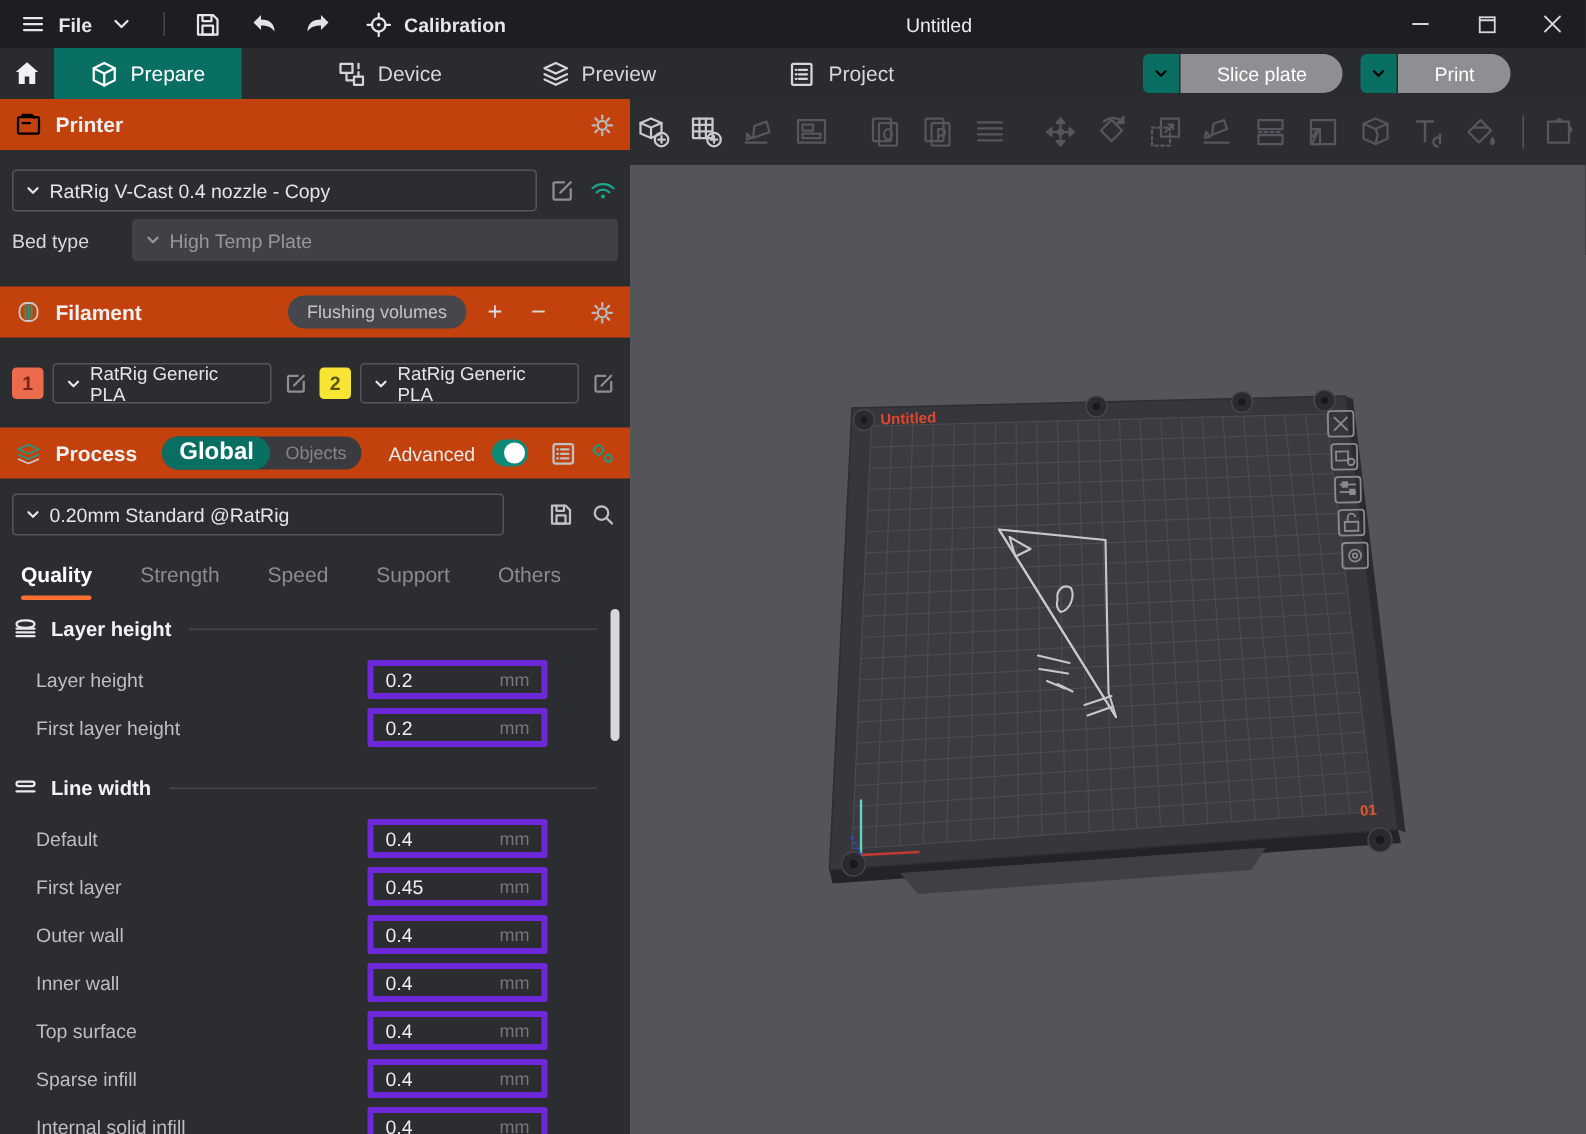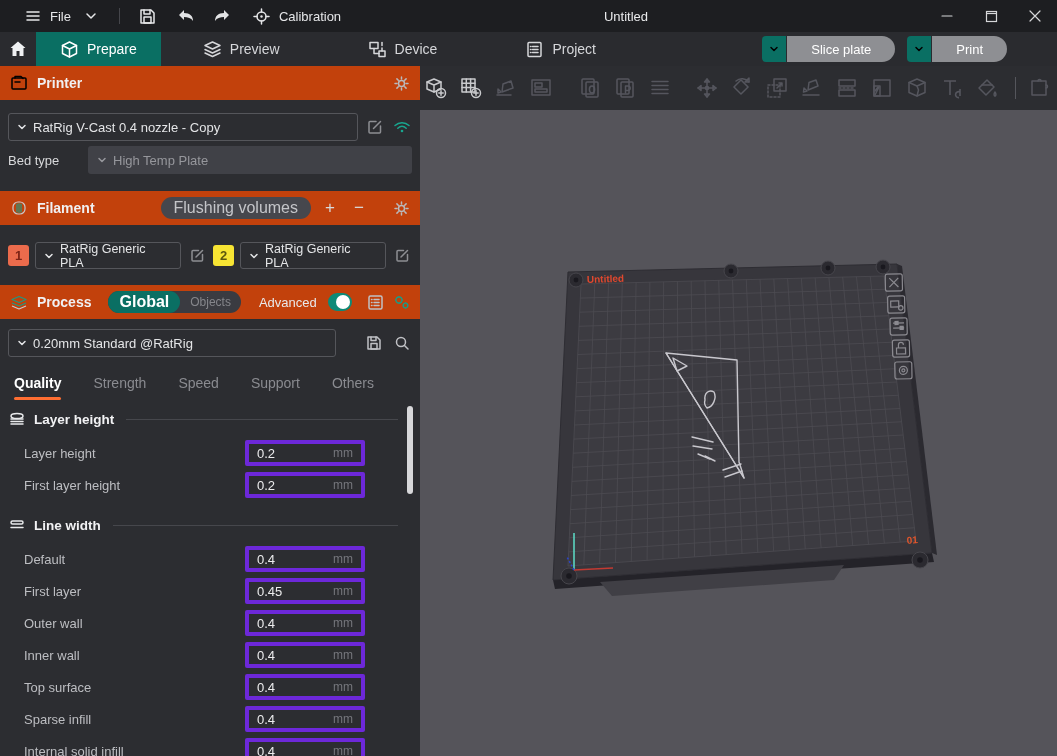--- a/index.html
+++ b/index.html
@@ -3,21 +3,21 @@
 <meta charset="utf-8">
 <style>
   * { box-sizing: border-box; margin: 0; padding: 0; }
   html,body { width:1057px; height:756px; overflow:hidden; background:#1e1f22;
     font-family:"Liberation Sans","DejaVu Sans",sans-serif; }
   svg { display:block; }
 
   
   .titlebar { height:32px; background:#1d1e21; display:flex; align-items:center;
     color:#e6e7e9; font-size:13px; position:relative; }
-  .tb-left { display:flex; align-items:center; gap:10px; padding-left:23px; }
+  .tb-left { display:flex; align-items:center; gap:10px; padding-left:12px;font-weight:bold; }
   .tb-item { display:flex; align-items:center; gap:7px; color:#e6e7e9; cursor:default; }
   .tb-sep { width:1px; height:16px; background:#45464b; margin:0 8px; }
   .tb-icon { width:20px; height:20px; display:flex; align-items:center; justify-content:center; }
   .tb-title { position:absolute; left:626px; transform:translateX(-50%); top:0; height:32px;
     display:flex; align-items:center; font-size:13px; color:#e9eaec; }
   .win-btns { margin-left:auto; display:flex; height:32px; }
   .win-btn { width:44px; height:32px; display:flex; align-items:center; justify-content:center; color:#d6d7d9; }
 
   
   .tabbar { height:34px; background:#2a2b2f; display:flex; align-items:center; }
@@ -50,21 +50,21 @@
   .chev { width:10px; height:10px; flex:none; }
 
   .printer-row1 { display:flex; align-items:center; gap:7px; padding:0 8px; margin-top:13px;text-align:center; }
   .printer-row1 .drop { flex:1; }
   .printer-row2 { display:flex; align-items:center; padding:0 8px; margin-top:5px; }
   .bed-label { width:80px; color:#d8d9db; font-size:13px; }
   .bed-select { flex:1; height:28px; background:#404147; border-radius:3px; display:flex;
     align-items:center; gap:6px; padding:0 9px; color:#96979c; font-size:13px; }
 
   .flush-pill { height:22px; background:#46474d; border-radius:11px; color:#c4c5c9;
-    font-size:16px; display:flex; align-items:center; padding:0 13px; }
+    font-size:12px; display:flex; align-items:center; padding:0 13px; }
   .pm-btn { width:20px; height:20px; color:#d8d9db; font-size:17px; display:flex;
     align-items:center; justify-content:center; }
 
   .fila-row { display:flex; align-items:center; padding:0 8px; margin-top:17px; gap:6px; }
   .fila-slot { display:flex; align-items:center; gap:6px; flex:1; }
   .badge { width:21px; height:21px; border-radius:3px; font-size:13px; font-weight:bold;
     display:flex; align-items:center; justify-content:center; }
   .fila-slot .drop { flex:1; height:27px; }
 
   .scope-pill { height:22px; background:#3a3b41; border-radius:11px; display:flex;
@@ -196,44 +196,44 @@
     <span class="icon16">
       <svg width="19" height="19">
           <g class="stroke-ic" stroke-width="1.3">
             <path d="M9.5 2l7 3.5v8l-7 3.5-7-3.5v-8z"></path>
             <path d="M2.5 5.5l7 3.5 7-3.5M9.5 9v8"></path>
           </g>
         </svg>
     </span>
     <span>Prepare</span>
   </div>
-  <div class="tab" style="margin-left:18px">
-    <span class="icon16">
-      <svg width="19" height="19">
-          <g class="stroke-ic" stroke-width="1.3">
-            <path d="M9.5 2L17 5.5 9.5 9 2 5.5z"></path>
-            <path d="M2 9.5l7.5 3.5L17 9.5"></path>
-            <path d="M2 13l7.5 3.5L17 13"></path>
-          </g>
-        </svg>
-    </span>
-    <span>Preview</span>
-  </div>
   <div class="tab" style="margin-left:40px">
     <span class="icon16">
       <svg width="19" height="19">
           <g class="stroke-ic" stroke-width="1.3">
             <rect x="2" y="2.5" width="8" height="6"></rect>
             <rect x="11" y="11" width="6" height="5.5"></rect>
             <path d="M6 8.5v5h5M14 8v3"></path>
             <path d="M14 2.5v3"></path>
           </g>
         </svg>
     </span>
     <span>Device</span>
+  </div>
+  <div class="tab" style="margin-left:18px">
+    <span class="icon16">
+      <svg width="19" height="19">
+          <g class="stroke-ic" stroke-width="1.3">
+            <path d="M9.5 2L17 5.5 9.5 9 2 5.5z"></path>
+            <path d="M2 9.5l7.5 3.5L17 9.5"></path>
+            <path d="M2 13l7.5 3.5L17 13"></path>
+          </g>
+        </svg>
+    </span>
+    <span>Preview</span>
   </div>
   <div class="tab" style="margin-left:40px">
     <span class="icon16">
       <svg width="19" height="19">
           <g class="stroke-ic" stroke-width="1.3">
             <rect x="3" y="2.5" width="13" height="14" rx="1"></rect>
             <path d="M7.5 6.5H13M7.5 9.5H13M7.5 12.5H13"></path>
             <path d="M5.5 6.5h.5M5.5 9.5h.5M5.5 12.5h.5"></path>
           </g>
         </svg>

